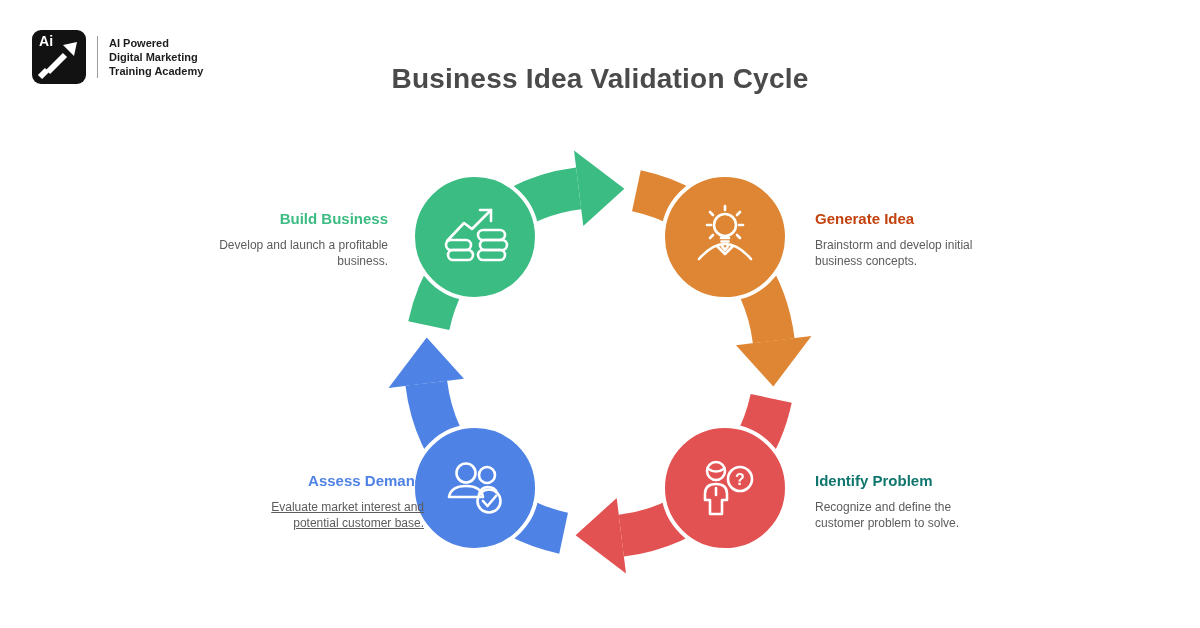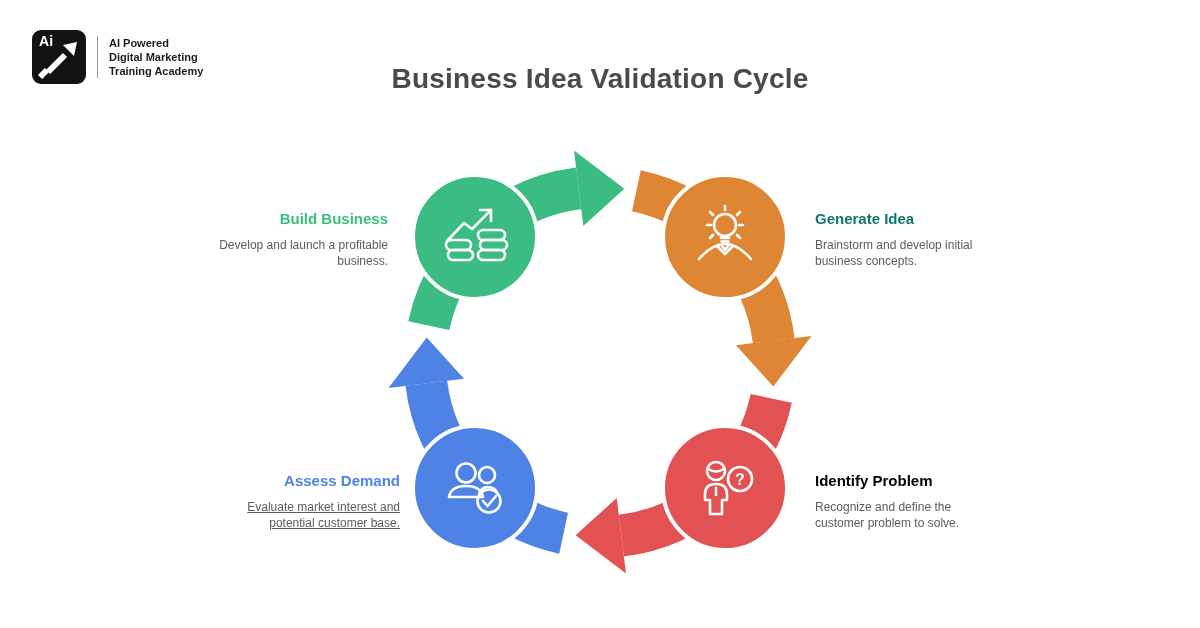--- a/index.html
+++ b/index.html
@@ -27,21 +27,21 @@
   .node-label h2{margin:12px 0 10px;font-size:15px;font-weight:700;white-space:nowrap;}
   .node-label p{margin:0;font-size:12px;line-height:1.36;color:#5c5c5c;}
   .nl-right{text-align:right;}
   .nl-right p{margin-left:auto;}
   #nl-build{top:198px;right:812px;width:220px;}
   #nl-build p{width:170px;}
   #nl-generate{top:198px;left:815px;width:220px;}
   #nl-generate p{width:180px;}
   #nl-identify{top:460px;left:815px;width:220px;}
   #nl-identify p{width:182px;}
-  #nl-assess{top:460px;right:800px;width:220px;}
+  #nl-assess{top:460px;right:776px;width:220px;}
   #nl-assess p{width:178px;text-decoration:underline;}
 </style>
 </head>
 <body>
 
 <div class="canvas">
 
   <header class="brand">
     <div class="logo-box">
       <svg class="logo-arrow-svg" viewBox="0 0 54 54">
@@ -126,26 +126,26 @@
       <path d="M 8 13 L 12.5 18 L 21 8"></path>
     </g>
   </svg>
 
   <div class="node-label nl-right" id="nl-build">
     <h2 style="color: rgb(59, 188, 130);">Build Business</h2>
     <p>Develop and launch a profitable business.</p>
   </div>
 
   <div class="node-label" id="nl-generate">
-    <h2 style="color: #0f766e;">Generate Idea</h2>
+    <h2 style="color: #c2410c;">Generate Idea</h2>
     <p>Brainstorm and develop initial business concepts.</p>
   </div>
 
   <div class="node-label" id="nl-identify">
-    <h2 style="color: #000000;">Identify Problem</h2>
+    <h2 style="color: #0f766e;">Identify Problem</h2>
     <p>Recognize and define the customer problem to solve.</p>
   </div>
 
   <div class="node-label nl-right" id="nl-assess">
     <h2 style="color: rgb(78, 130, 229);">Assess Demand</h2>
     <p>Evaluate market interest and potential customer base.</p>
   </div>
 
 </div>
 

